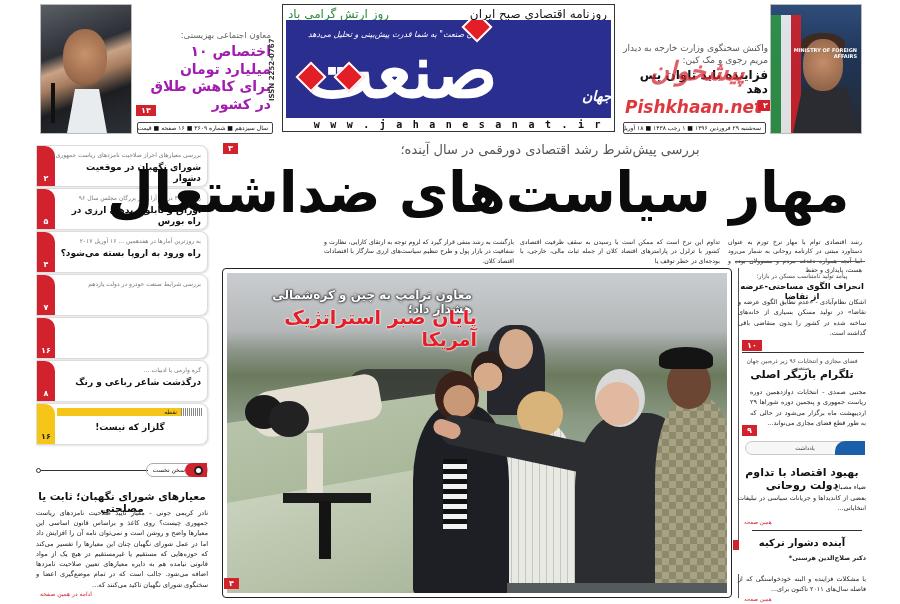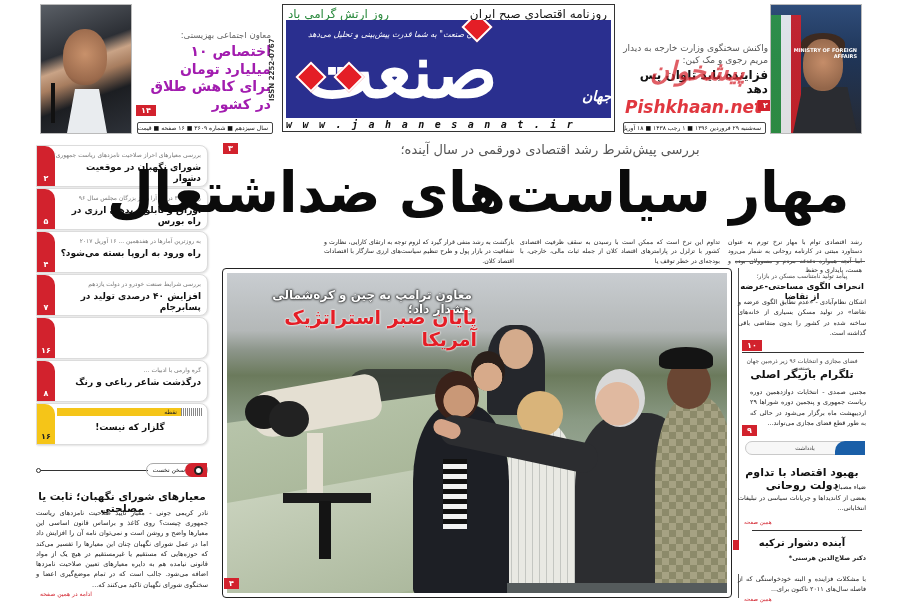--- a/index.html
+++ b/index.html
@@ -25,21 +25,21 @@
 
   .logo-frame { left: 282px; top: 4px; width: 333px; height: 128px; border: 1px solid #333; }
   .logo-top { left: 284px; top: 6px; width: 329px; height: 14px; font-size: 12px; }
   .logo-top .l { position: absolute; left: 4px; top: 1px; color: #2b8a3e; }
   .logo-top .r { position: absolute; right: 6px; top: 1px; color: #111; }
   .logo-blue { left: 286px; top: 20px; width: 325px; height: 98px; background: #2a2f8f; overflow: hidden; }
   .logo-blue .slogan { position: absolute; left: 22px; top: 10px; color: #fff; font-size: 8px; font-style: italic; }
   .logo-blue .big { position: absolute; left: 18px; top: 14px; color: #fff; font-family: "DejaVu Serif", serif; font-size: 74px; font-weight: bold; line-height: 1; letter-spacing: -4px; }
   .logo-blue .jahan { position: absolute; left: 296px; top: 68px; color: #fff; font-size: 14px; font-style: italic; font-weight: bold; }
   .diamond { position: absolute; width: 22px; height: 22px; background: #e41e26; border: 2px solid #fff; transform: rotate(45deg); }
-  .logo-url { left: 286px; top: 118px; width: 325px; height: 14px; font-family: "DejaVu Sans Mono", monospace; font-weight: bold; font-size: 10px; letter-spacing: 10.5px; direction: ltr; text-align: left; color: #111; line-height: 14px; font-style: italic; }
+  .logo-url { left: 286px; top: 118px; width: 325px; height: 14px; font-family: "DejaVu Sans Mono", monospace; font-weight: bold; font-size: 10px; letter-spacing: 10.5px; direction: ltr; text-align: right; color: #111; line-height: 14px; }
 
   .right-teaser { left: 620px; top: 42px; width: 148px; text-align: right; }
   .right-teaser .kicker { font-size: 9px; color: #555; line-height: 1.35; }
   .right-teaser .title { font-size: 12px; font-weight: bold; margin-top: 2px; }
   .watermark-ar { left: 650px; top: 56px; font-size: 26px; color: rgba(214,40,50,0.75); font-family: "DejaVu Serif", serif; font-style: italic; font-weight: bold; }
   .watermark { left: 625px; top: 97px; font-size: 17px; font-weight: bold; font-style: italic; color: #e0373f; direction: ltr; }
   .right-badge { left: 758px; top: 100px; }
   .info-bar-right { left: 623px; top: 122px; width: 143px; height: 12px; border: 1px solid #444; border-radius: 2px; font-size: 6px; padding: 1px 4px; white-space: nowrap; overflow: hidden; }
 
   .photo-right { left: 770px; top: 4px; width: 92px; height: 130px; background: linear-gradient(180deg,#2f4d7a 0%,#1f3558 40%,#262a33 100%); border: 1px solid #bbb; overflow: hidden; }
@@ -210,21 +210,20 @@
         <span class="num">۴</span>
       </div>
     <div class="kick">به روزترین آمارها در هفدهمین ...  ۱۶ آوریل ۲۰۱۷</div>
     <div class="ttl">راه ورود به اروپا بسته می‌شود؟</div>
   </div>
   <div class="side-item">
     <div class="tab">
         <span class="num">۷</span>
       </div>
     <div class="kick">بررسی شرایط صنعت خودرو در دولت یازدهم</div>
-    <div class="ttl">افزایش ۴۰ درصدی تولید در پسابرجام</div>
   </div>
   <div class="side-item tall">
     <div class="tab">
         <span class="num">۱۶</span>
       </div>
   </div>
   <div class="side-item">
     <div class="tab">
         <span class="num">۸</span>
       </div>

